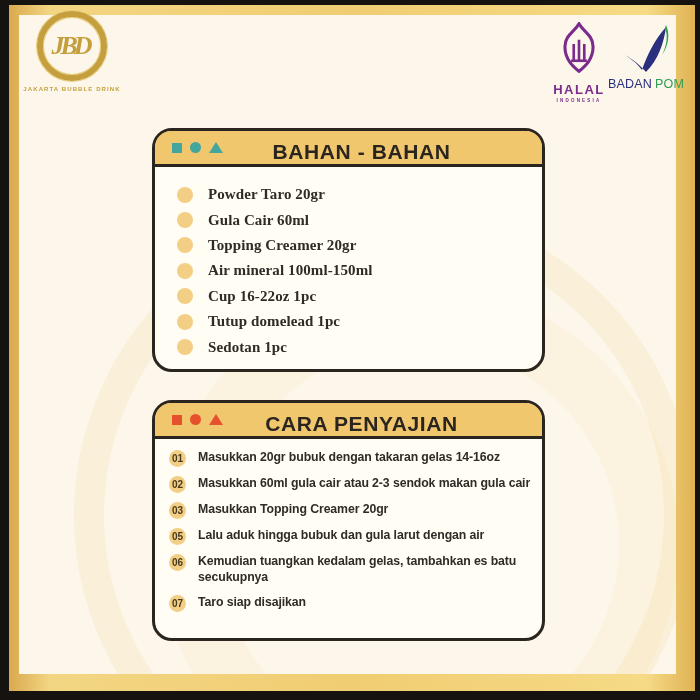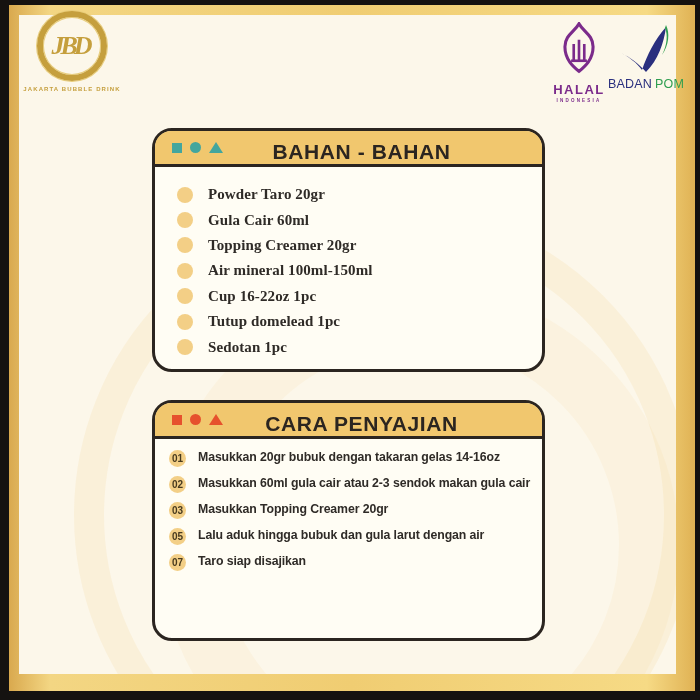--- a/index.html
+++ b/index.html
@@ -205,18 +205,22 @@
         </li>
       <li>
           <span class="step-num">03</span>
           <span>Masukkan Topping Creamer 20gr</span>
         </li>
       <li>
           <span class="step-num">05</span>
           <span>Lalu aduk hingga bubuk dan gula larut dengan air</span>
         </li>
       <li>
+          <span class="step-num">06</span>
+          <span>Kemudian tuangkan kedalam gelas, tambahkan es batu secukupnya</span>
+        </li>
+      <li>
           <span class="step-num">07</span>
           <span>Taro siap disajikan</span>
         </li>
     </ol>
   </section>
 </div>
 
 </body></html>

